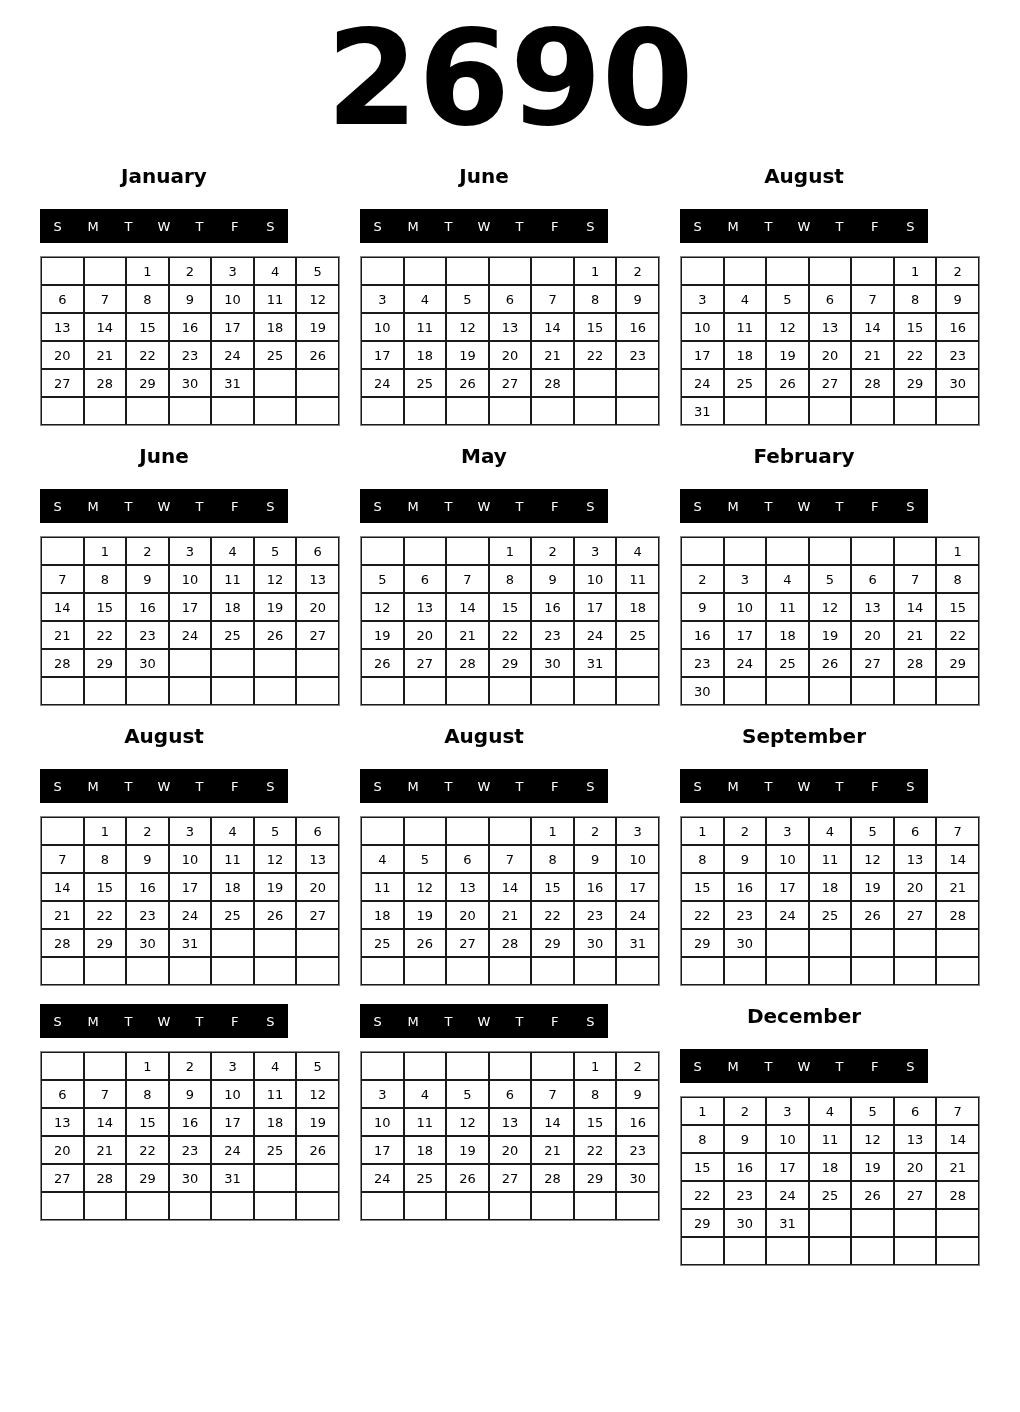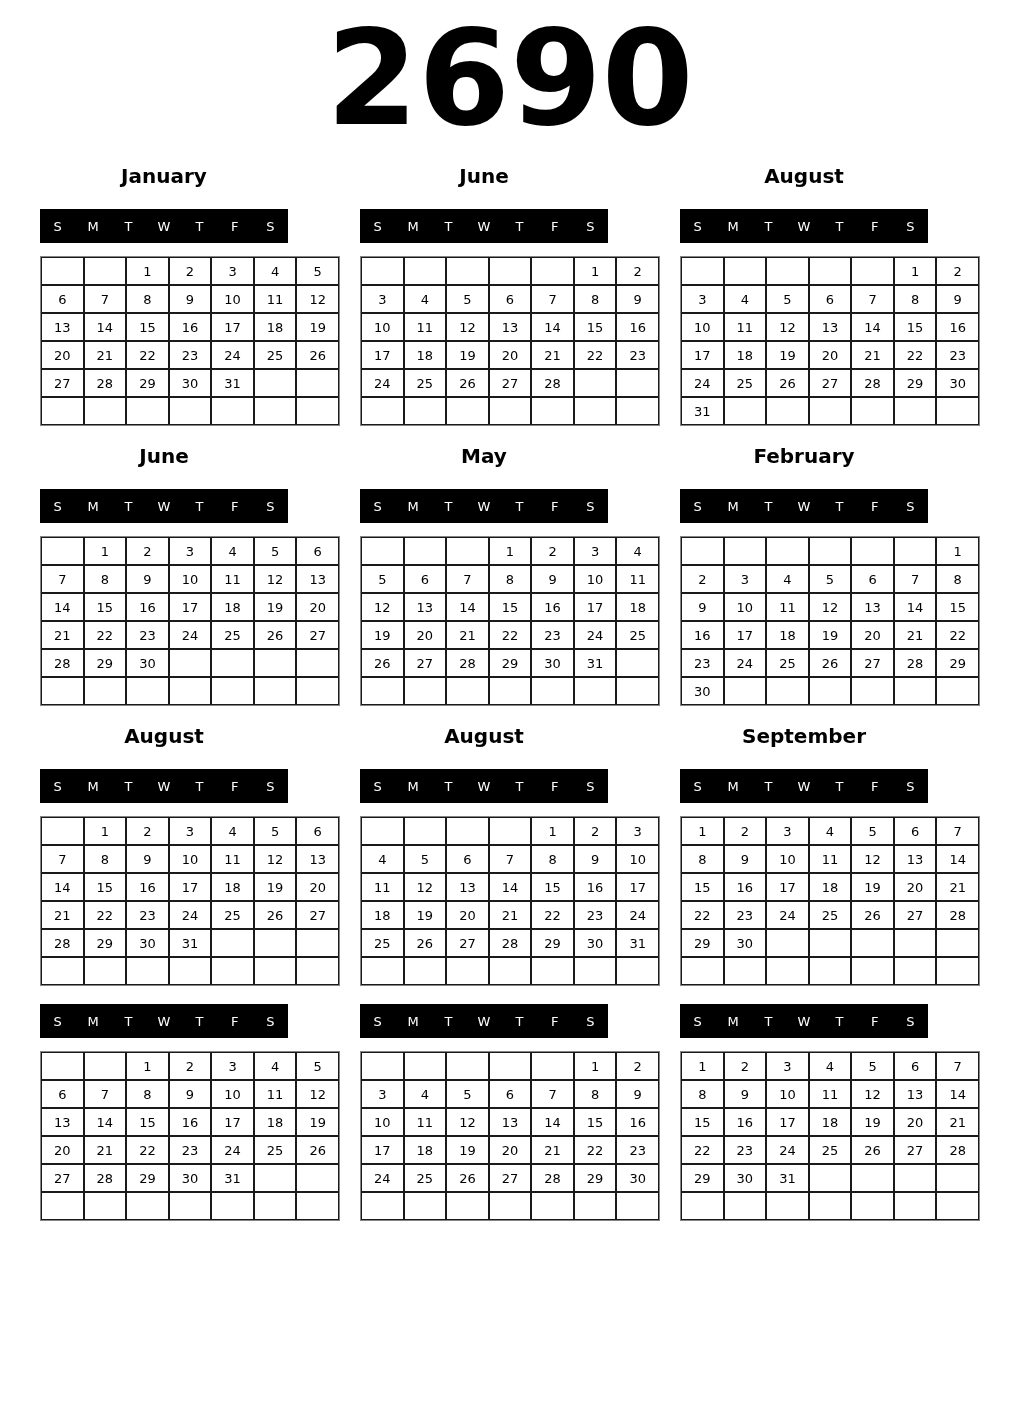--- a/index.html
+++ b/index.html
@@ -834,20 +834,21 @@
             <td></td>
             <td></td>
             <td></td>
             <td></td>
             <td></td>
           </tr>
         </tbody>
       </table>
     </section>
     <section class="month">
+      <h2 class="month-title">December</h2>
       <div class="dow-row">
         <span class="dow">S</span>
         <span class="dow">M</span>
         <span class="dow">T</span>
         <span class="dow">W</span>
         <span class="dow">T</span>
         <span class="dow">F</span>
         <span class="dow">S</span>
       </div>
       <table class="month-table">

